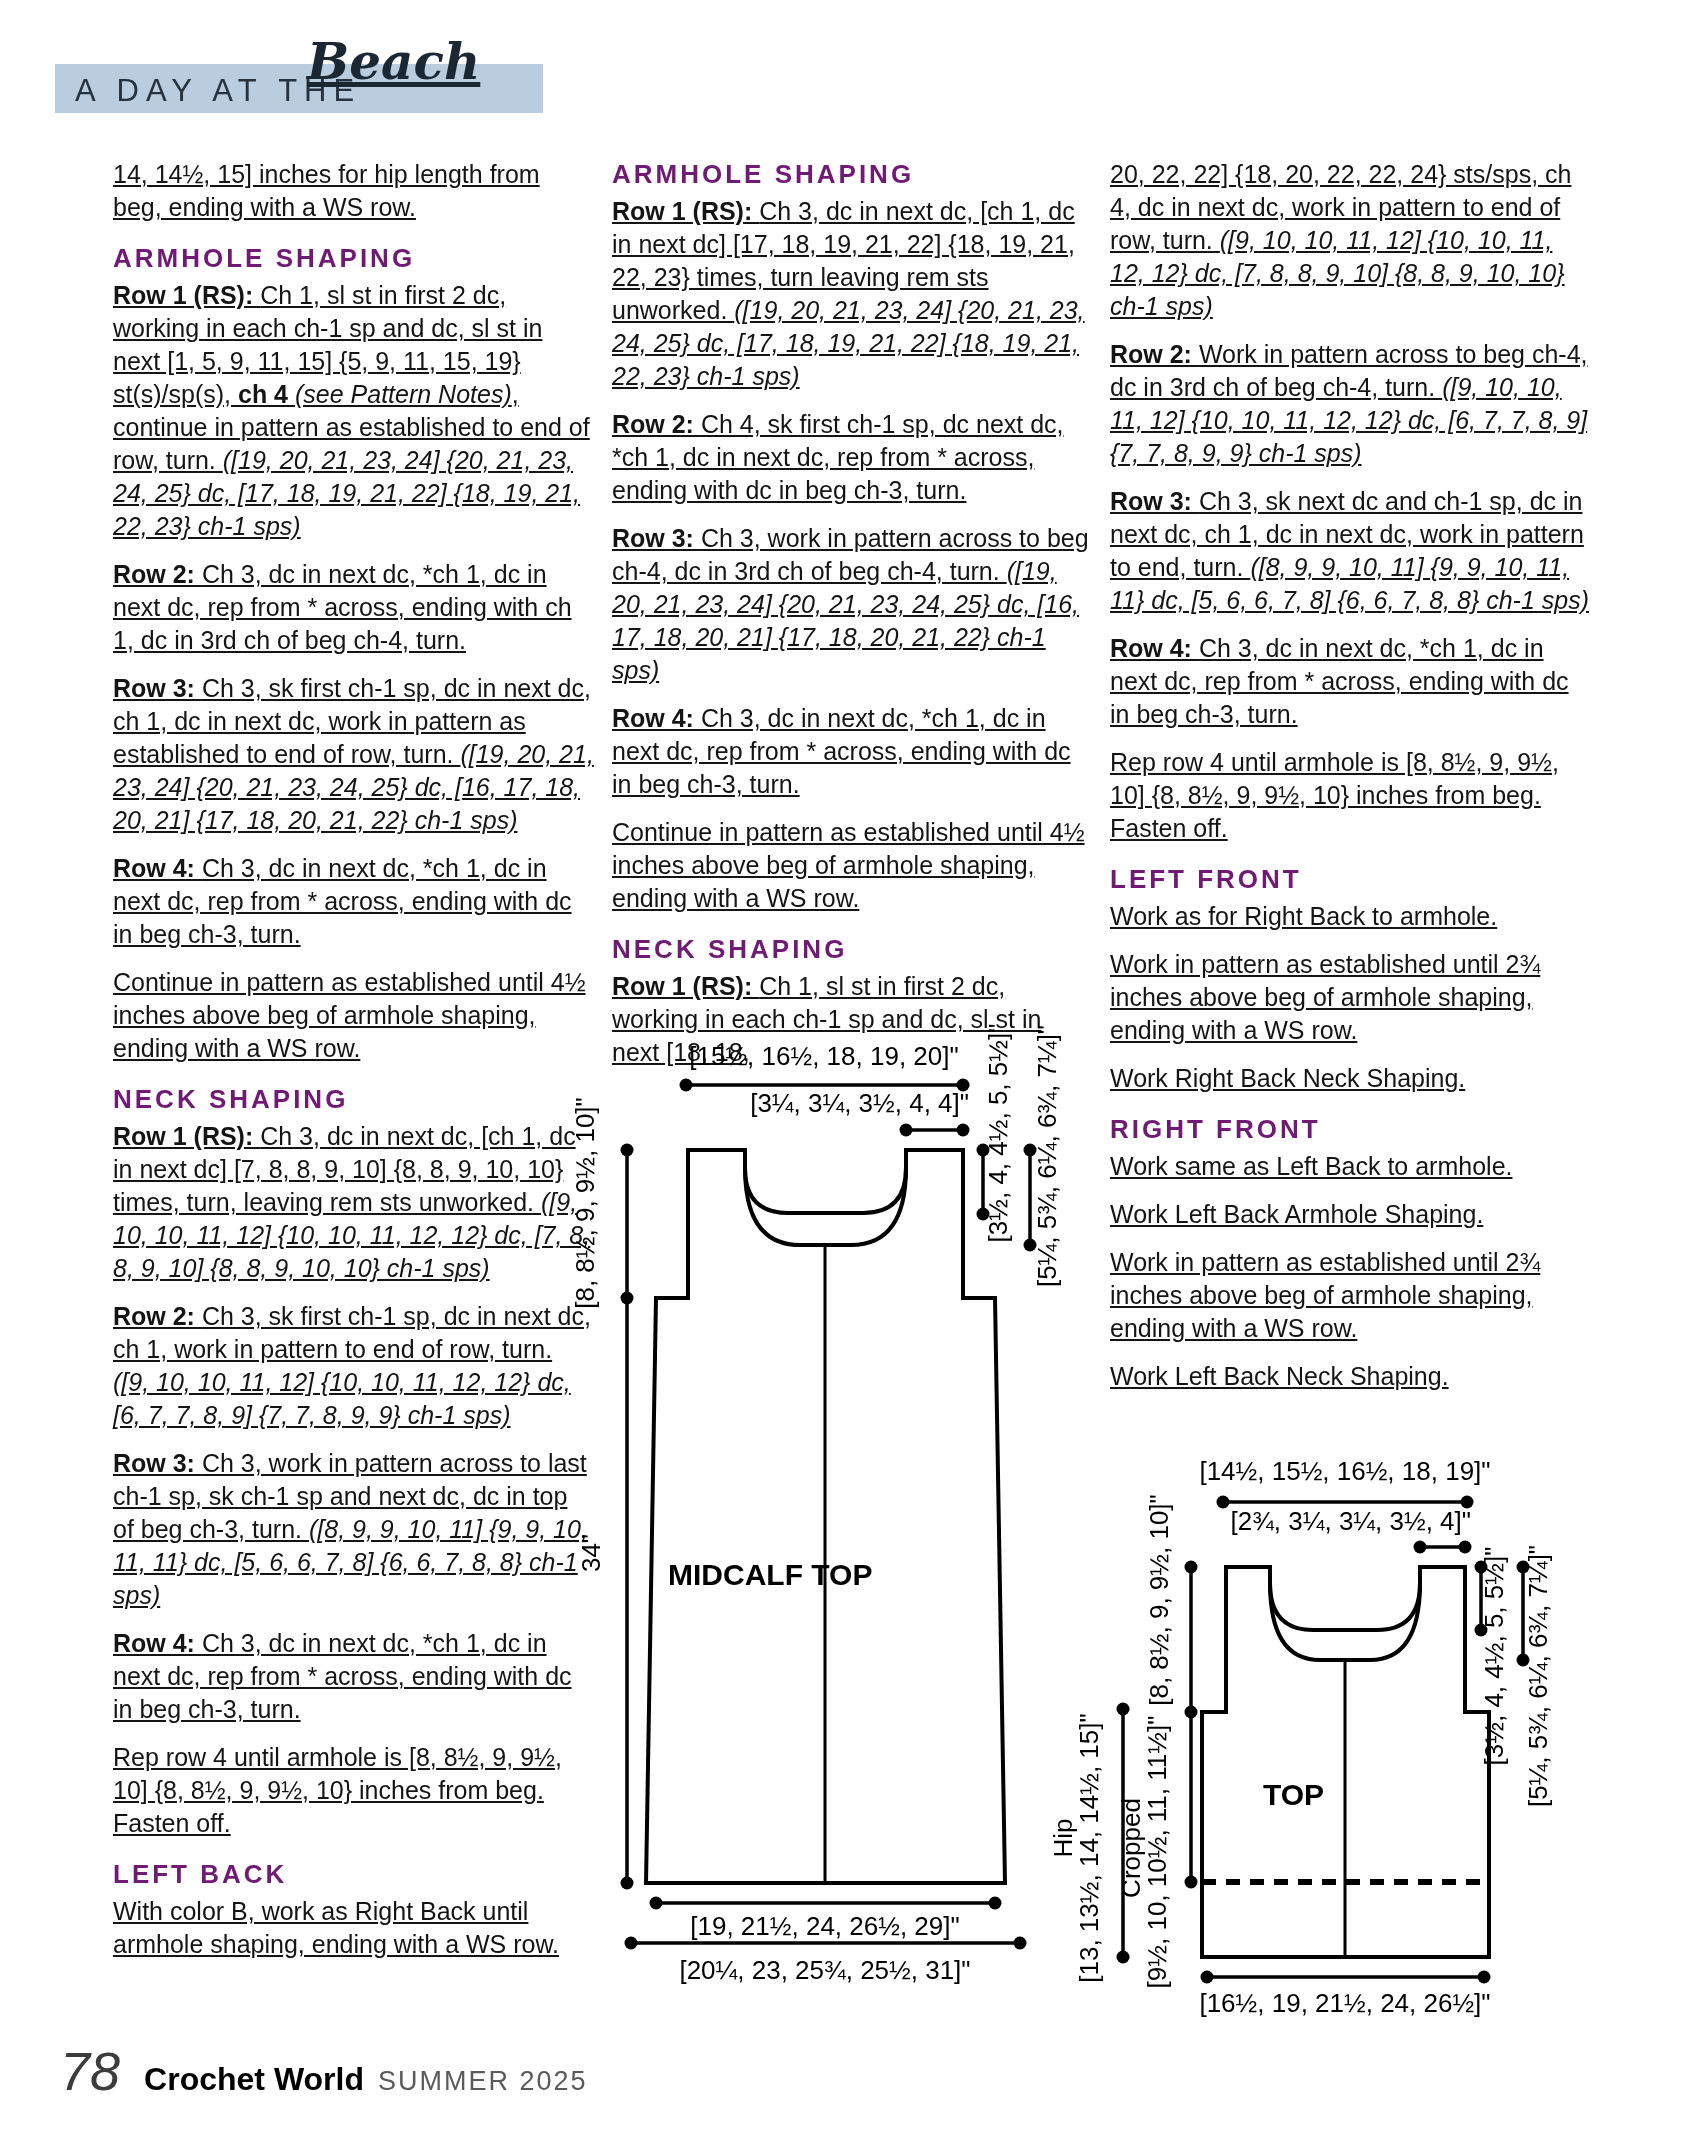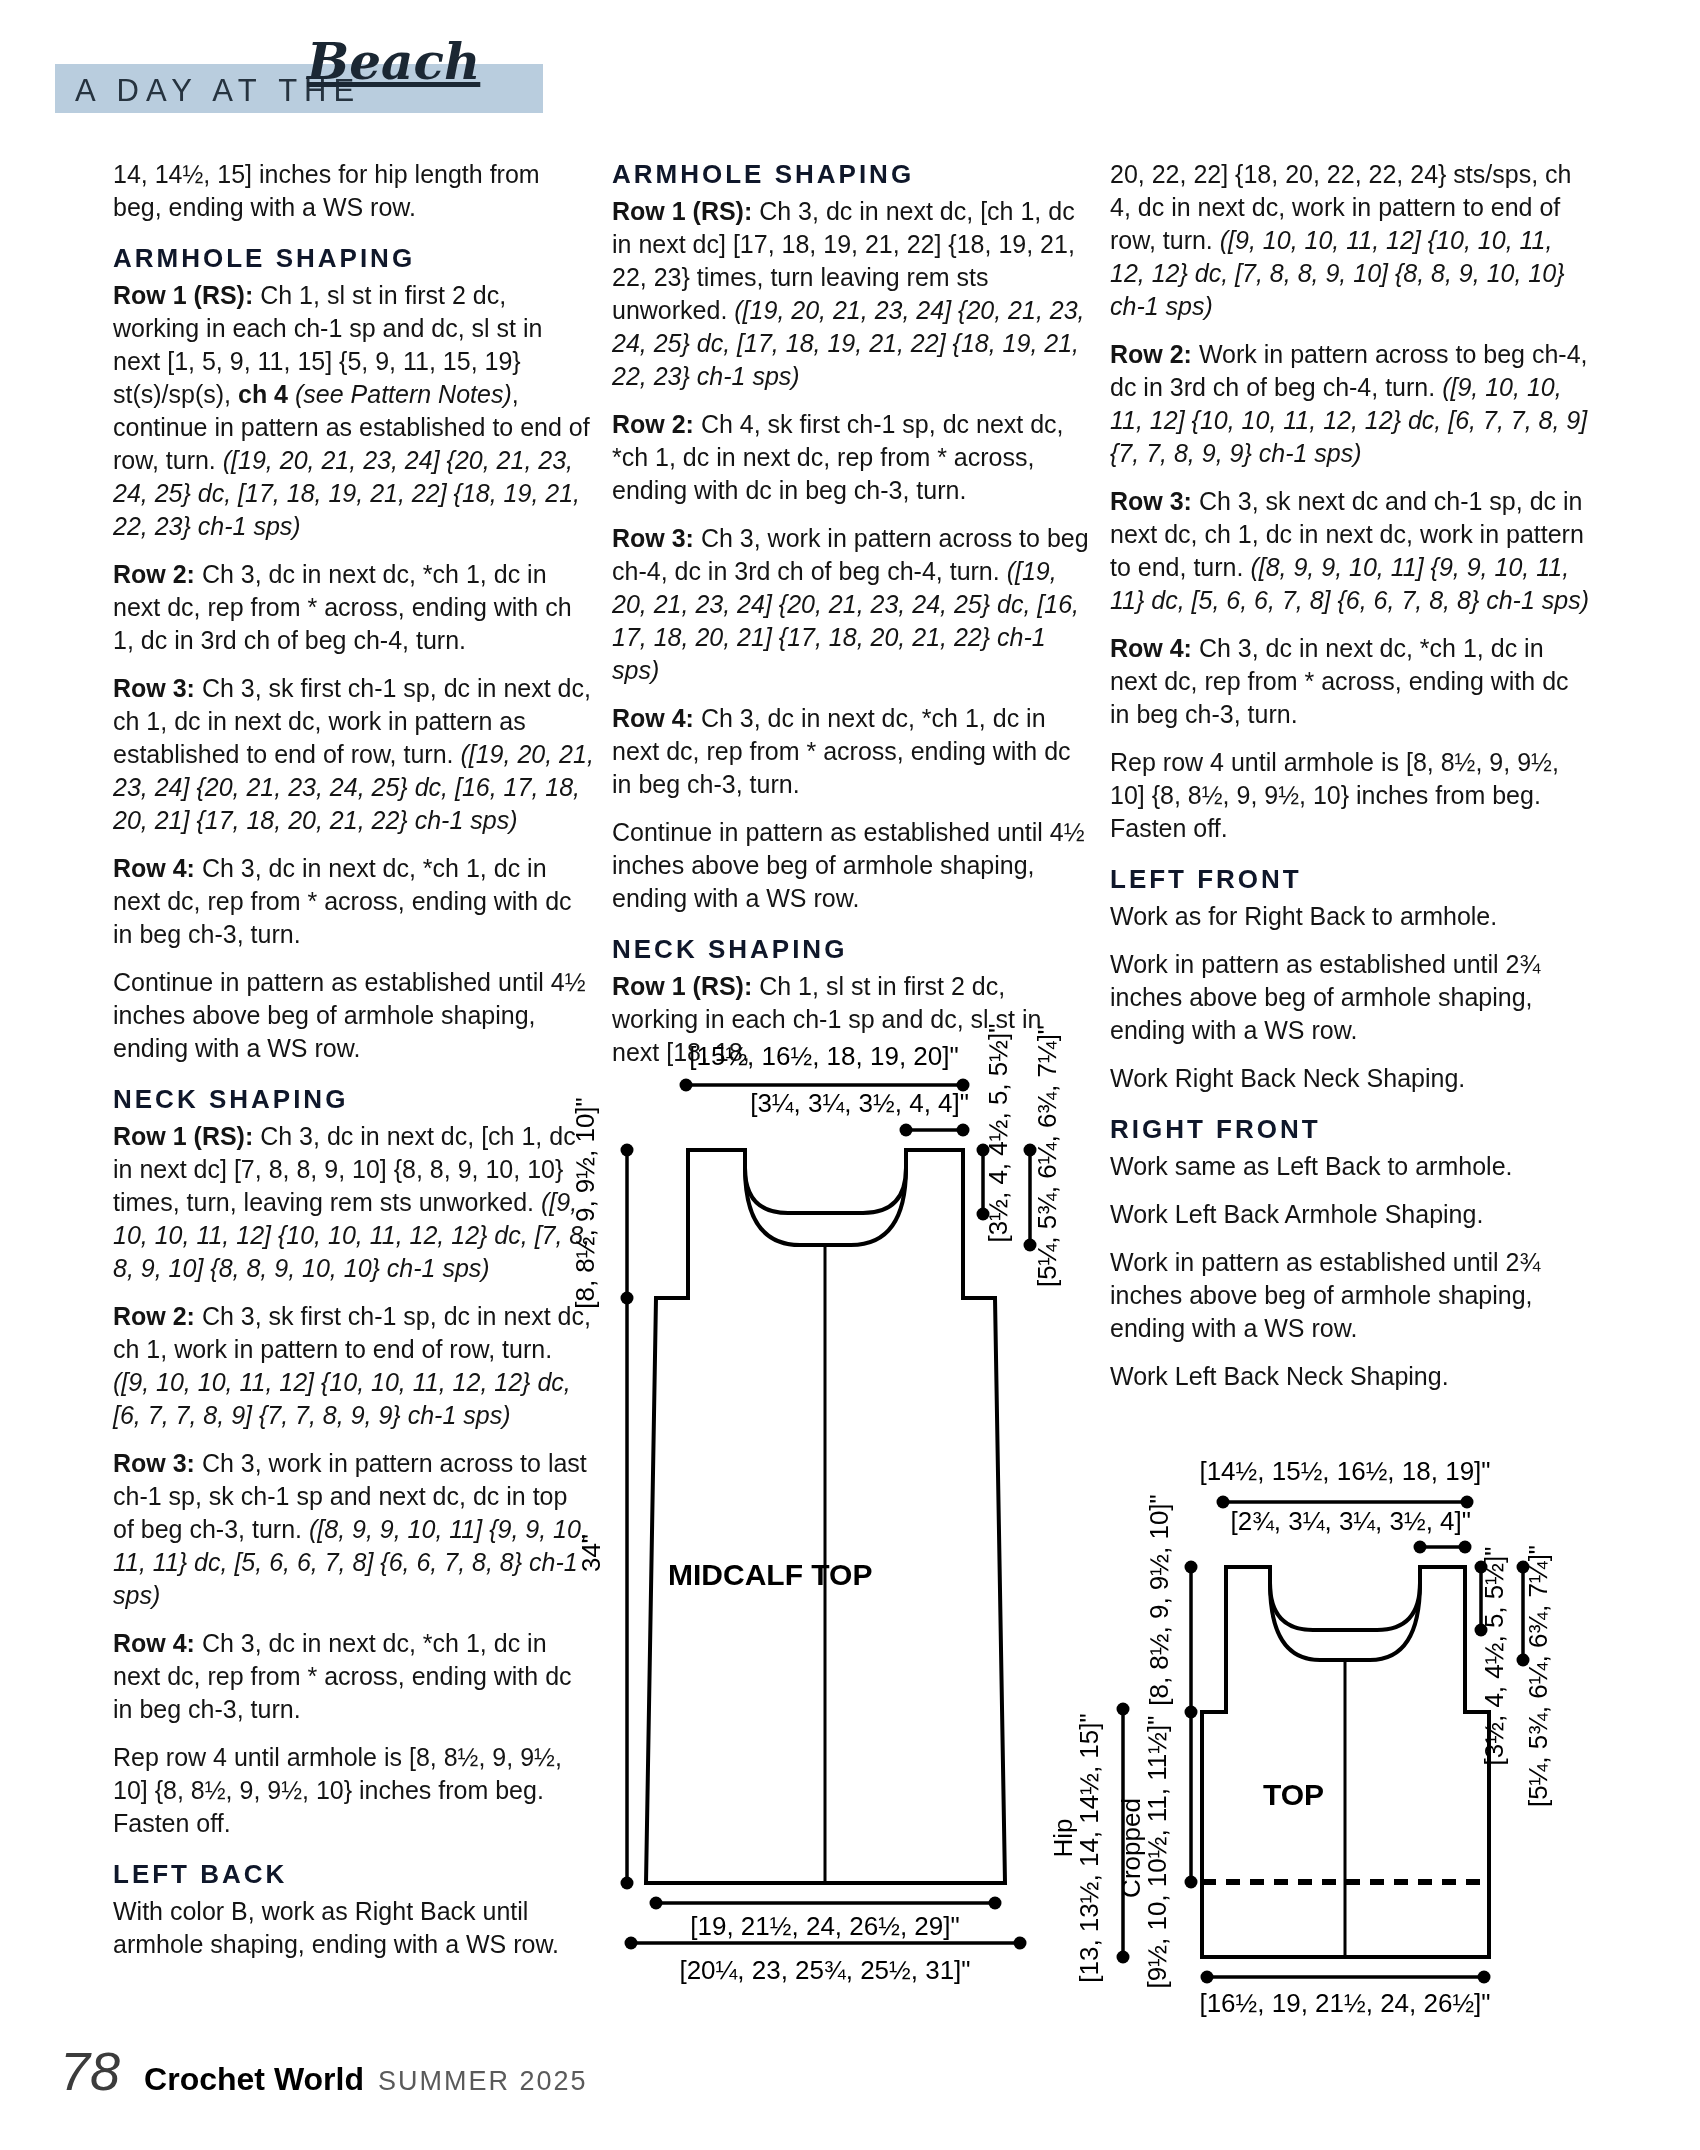--- a/index.html
+++ b/index.html
@@ -13,22 +13,22 @@
                  color:#26333f; white-space:nowrap; }
   .banner-script { position:absolute; left:252px; top:-32px; font-family:"DejaVu Serif", serif;
                    font-style:italic; font-weight:bold; font-size:50px; color:#1b2733; white-space:nowrap;text-decoration:underline; }
 
   
   .col { position:absolute; top:158px; width:482px; font-size:25px; line-height:33px; }
   .col-1 { left:113px; }
   .col-2 { left:612px; }
   .col-3 { left:1110px; }
   .col > :first-child { margin-top:0; }
-  .para { margin:0 0 15px 0; }
-  .sec-head { color:#0f172a; font-weight:bold; font-size:26px; letter-spacing:3px;
+  .para { margin:0 0 15px 0;text-decoration:underline; }
+  .sec-head { color:#701a75; font-weight:bold; font-size:26px; letter-spacing:3px;
               margin:18px 0 4px 0; white-space:nowrap; }
   .b { font-weight:bold; }
   .i { font-style:italic; }
 
   
   .schematic { position:absolute; }
   .schematic text { font-family:"Liberation Sans", sans-serif; fill:#000; }
   .dim-label { font-size:26px; }
   .piece-label { font-size:30px; font-weight:bold; }
 

